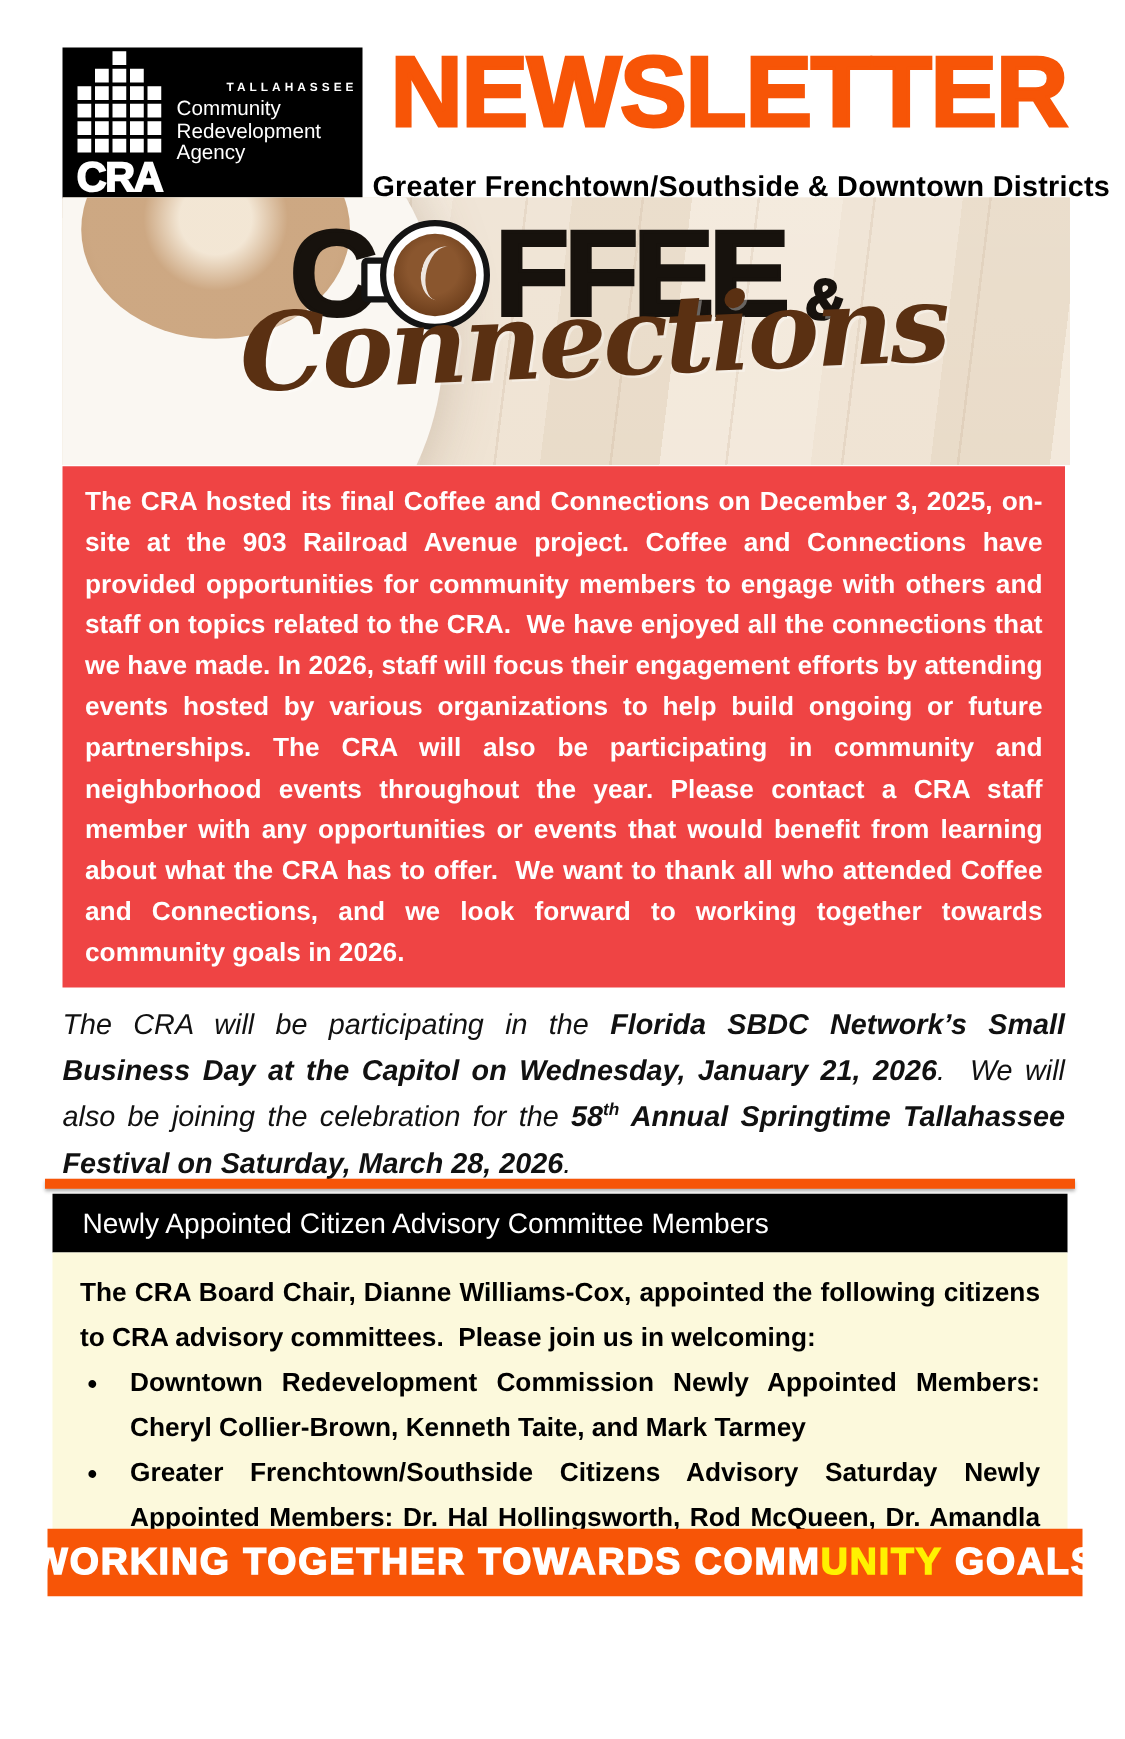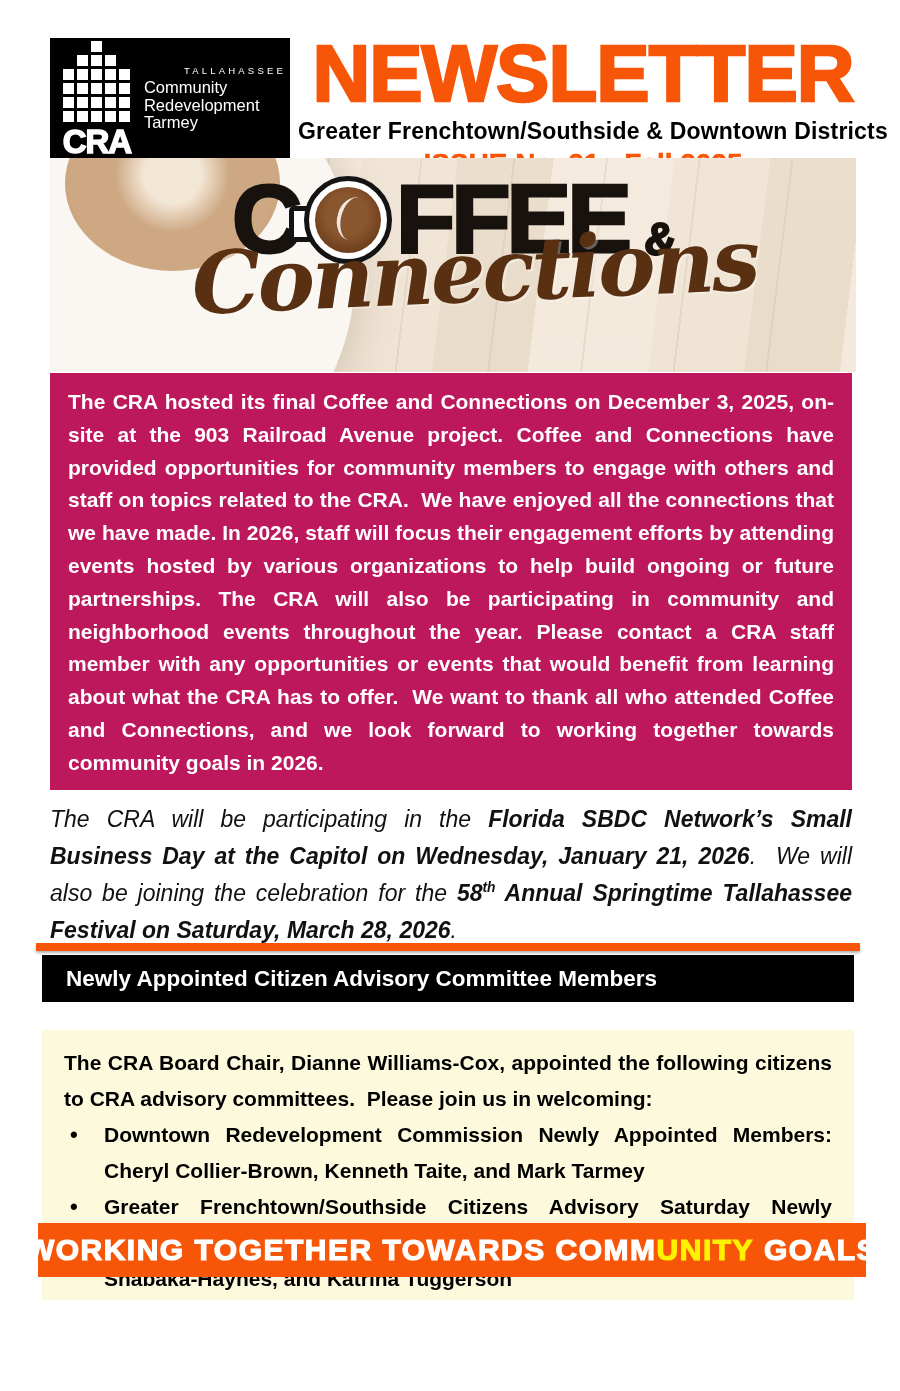--- a/index.html
+++ b/index.html
@@ -9,28 +9,28 @@
   
   .logo-box{position:absolute;left:50px;top:38px;width:240px;height:121px;background:#000;
             display:flex;align-items:center;}
   .logo-left{width:104px;display:flex;flex-direction:column;align-items:center;padding-top:2px;}
   .logo-grid{display:grid;grid-template-columns:repeat(5,11px);grid-auto-rows:11px;gap:3px;}
   .logo-grid .sq{background:#fff;}
   .logo-grid .blank{background:transparent;}
   .logo-cra{color:#fff;font-weight:700;font-size:33px;line-height:1;margin-top:3px;
             letter-spacing:-1px;text-align:center;-webkit-text-stroke:1.5px #fff;}
   .logo-right{color:#fff;flex:1;padding-right:4px;}
-  .logo-tally{font-size:9.5px;letter-spacing:3.2px;font-weight:400;margin-bottom:3px;margin-left:40px;}
+  .logo-tally{font-size:9.5px;letter-spacing:3.2px;font-weight:700;margin-bottom:3px;margin-left:40px;}
   .logo-org{font-size:16.5px;line-height:17.5px;font-weight:400;}
 
   .header-right{position:absolute;left:298px;top:34px;width:570px;text-align:center;}
   .nl-title{display:inline-block;color:var(--orange,#F75507);font-weight:700;font-size:80px;
             line-height:1.0;letter-spacing:-1px;-webkit-text-stroke:2.5px var(--orange,#F75507);
             transform:scaleX(1.0);transform-origin:right;white-space:nowrap;}
-  .nl-sub{color:#000;font-weight:700;font-size:23px;letter-spacing:.2px;margin-top:4px;white-space:nowrap;}
+  .nl-sub{color:#000;font-weight:700;font-size:23px;letter-spacing:.2px;margin-top:22px;white-space:nowrap;}
   .nl-issue{color:var(--orange,#F75507);font-weight:700;font-size:28px;margin-top:3px;white-space:nowrap;
             -webkit-text-stroke:.5px var(--orange,#F75507);}
 
   
   .banner{position:absolute;left:50px;top:158px;width:806px;height:214px;overflow:hidden;
           background:
             linear-gradient(rgba(255,255,255,.42),rgba(255,255,255,.38)),
             repeating-linear-gradient(97deg, rgba(150,105,60,.20) 0 2px, transparent 2px 92px),
             repeating-linear-gradient(97deg,#e6d3ba 0 95px,#dcc6a8 95px 190px,#ecdcc6 190px 310px);}
   .cup{position:absolute;left:-45px;top:-90px;width:350px;height:410px;border-radius:50%;
@@ -49,41 +49,41 @@
                background:radial-gradient(circle at 48% 42%, #8a562e 0 40%, #5f3313 90%);}
   .cupo-face::before{content:"";position:absolute;left:28px;top:16px;width:30px;height:44px;z-index:2;
                border-radius:50%;border-left:4px solid rgba(255,255,255,.85);transform:rotate(14deg);}
   .amp{font-size:46px;font-weight:700;color:#17120d;margin:42px 0 0 16px;-webkit-text-stroke:2px #17120d;}
   .script{font-family:"DejaVu Serif",serif;font-style:italic;font-weight:700;font-size:86px;
           line-height:1;color:var(--script-brown,#5A3012);margin:-26px 0 0 -40px;letter-spacing:-3px;
           transform:rotate(-2.5deg);transform-origin:left;white-space:nowrap;
           text-shadow:2px 2px 0 rgba(255,255,255,.35);}
 
   
-  .article{position:absolute;left:50px;top:373px;width:802px;height:417px;background:#be185d;
+  .article{position:absolute;left:50px;top:373px;width:802px;height:417px;background:#ef4444;
            box-sizing:border-box;padding:13px 18px;overflow:hidden;}
   .article p{margin:0;color:#fff;font-weight:700;font-size:21px;line-height:32.8px;text-align:justify;}
 
   
   .events{position:absolute;left:50px;top:801px;width:802px;color:#111;font-style:italic;
           font-size:23px;line-height:37px;text-align:justify;}
   .events .b{font-weight:700;}
   .events sup{font-size:60%;line-height:0;}
 
   
   .divider{position:absolute;left:36px;top:943px;width:824px;height:8px;
            background:var(--orange,#F75507);box-shadow:0 2px 3px rgba(0,0,0,.30);}
 
   
   .sec-header{position:absolute;left:42px;top:955px;width:812px;height:47px;background:#000;
               box-sizing:border-box;display:flex;align-items:center;padding-left:24px;
-              color:#fff;font-weight:700;font-size:22.5px;}
+              color:#fff;font-weight:400;font-size:22.5px;}
   .committee{position:absolute;left:42px;top:1002px;width:812px;height:270px;
              background:var(--cream,#FCF9DC);box-sizing:border-box;padding:15px 22px 0 22px;
-             color:#000;font-weight:700;font-size:21px;line-height:36px;margin-top:28px;}
+             color:#000;font-weight:700;font-size:21px;line-height:36px;}
   .committee .intro{margin:0;text-align:justify;}
   .committee ul{list-style:none;margin:0;padding:0;}
   .committee li{position:relative;padding-left:40px;text-align:justify;}
   .committee li::before{content:"\2022";position:absolute;left:6px;top:0;font-size:22px;}
 
   
   .footer{position:absolute;left:38px;top:1223px;width:828px;height:54px;
           background:var(--orange,#F75507);display:flex;align-items:center;justify-content:center;
           color:#fff;font-weight:700;font-size:30px;letter-spacing:1.5px;white-space:nowrap;
           -webkit-text-stroke:1.2px currentColor;}
@@ -127,21 +127,21 @@
           <div class="sq"></div>
           <div class="sq"></div>
           <div class="sq"></div>
         </div>
       <div class="logo-cra">CRA</div>
     </div>
     <div class="logo-right">
       <div class="logo-tally">TALLAHASSEE</div>
       <div class="logo-org">Community</div>
       <div class="logo-org">Redevelopment</div>
-      <div class="logo-org">Tarmey</div>
+      <div class="logo-org">Agency</div>
     </div>
   </div>
 
   <div class="header-right">
     <div class="nl-title">NEWSLETTER</div>
     <div class="nl-sub">Greater Frenchtown/Southside &amp; Downtown Districts</div>
     <div class="nl-issue">ISSUE No. 21 · Fall 2025</div>
   </div>
 
   <div class="banner">

